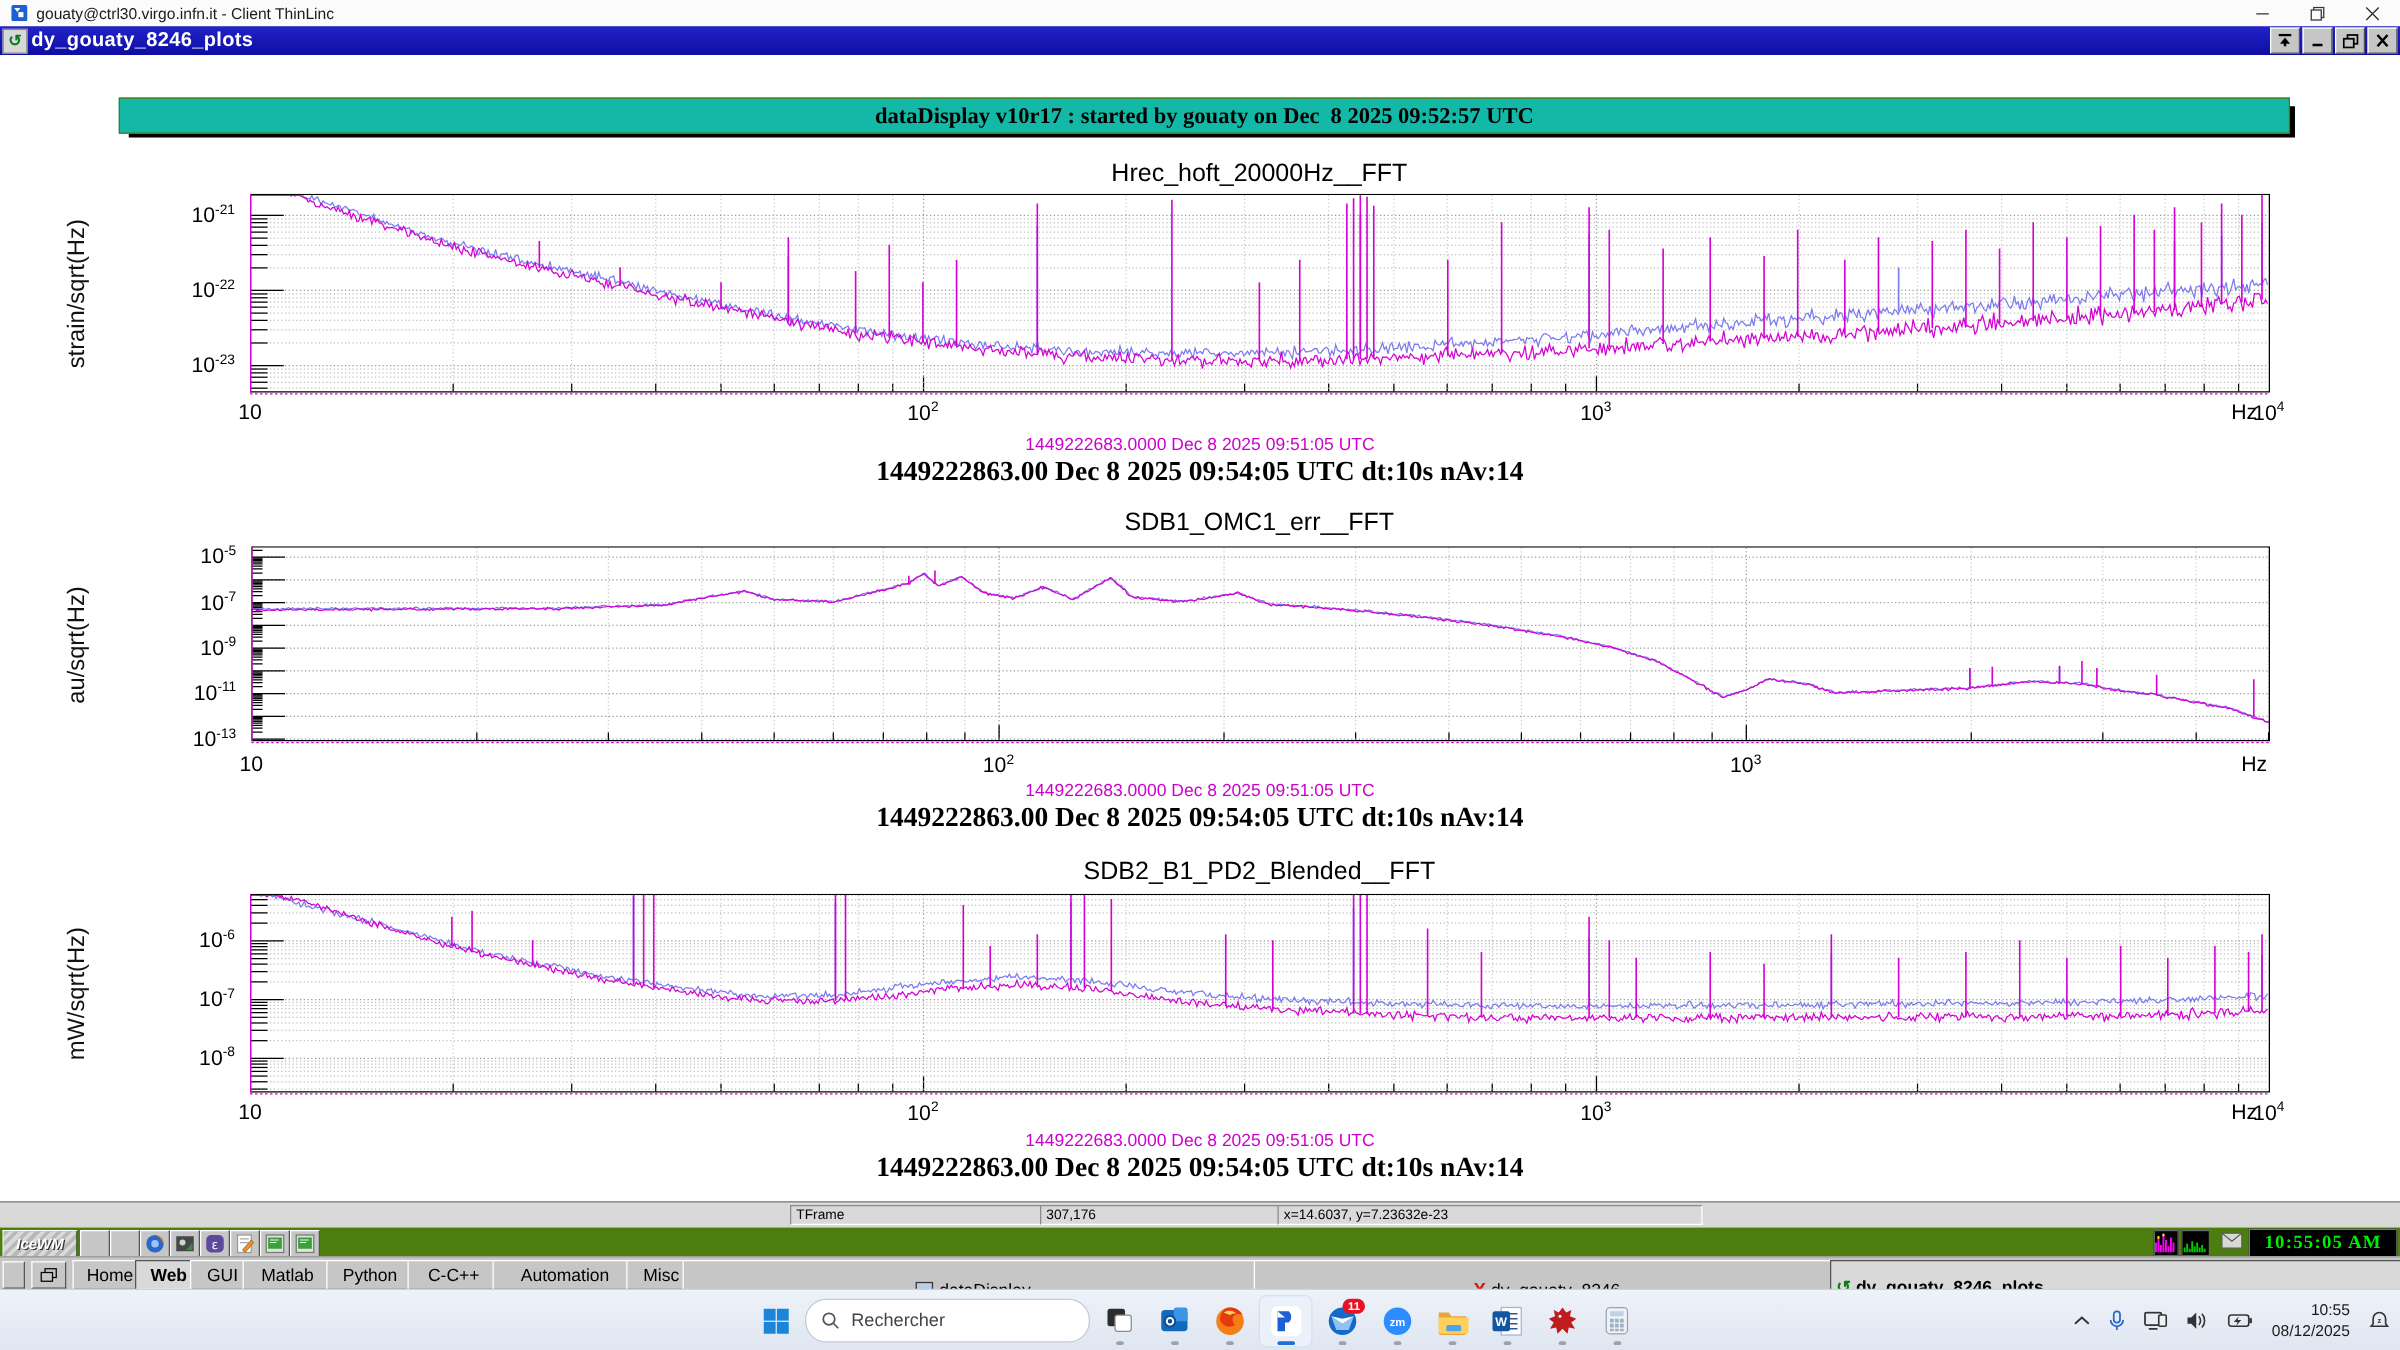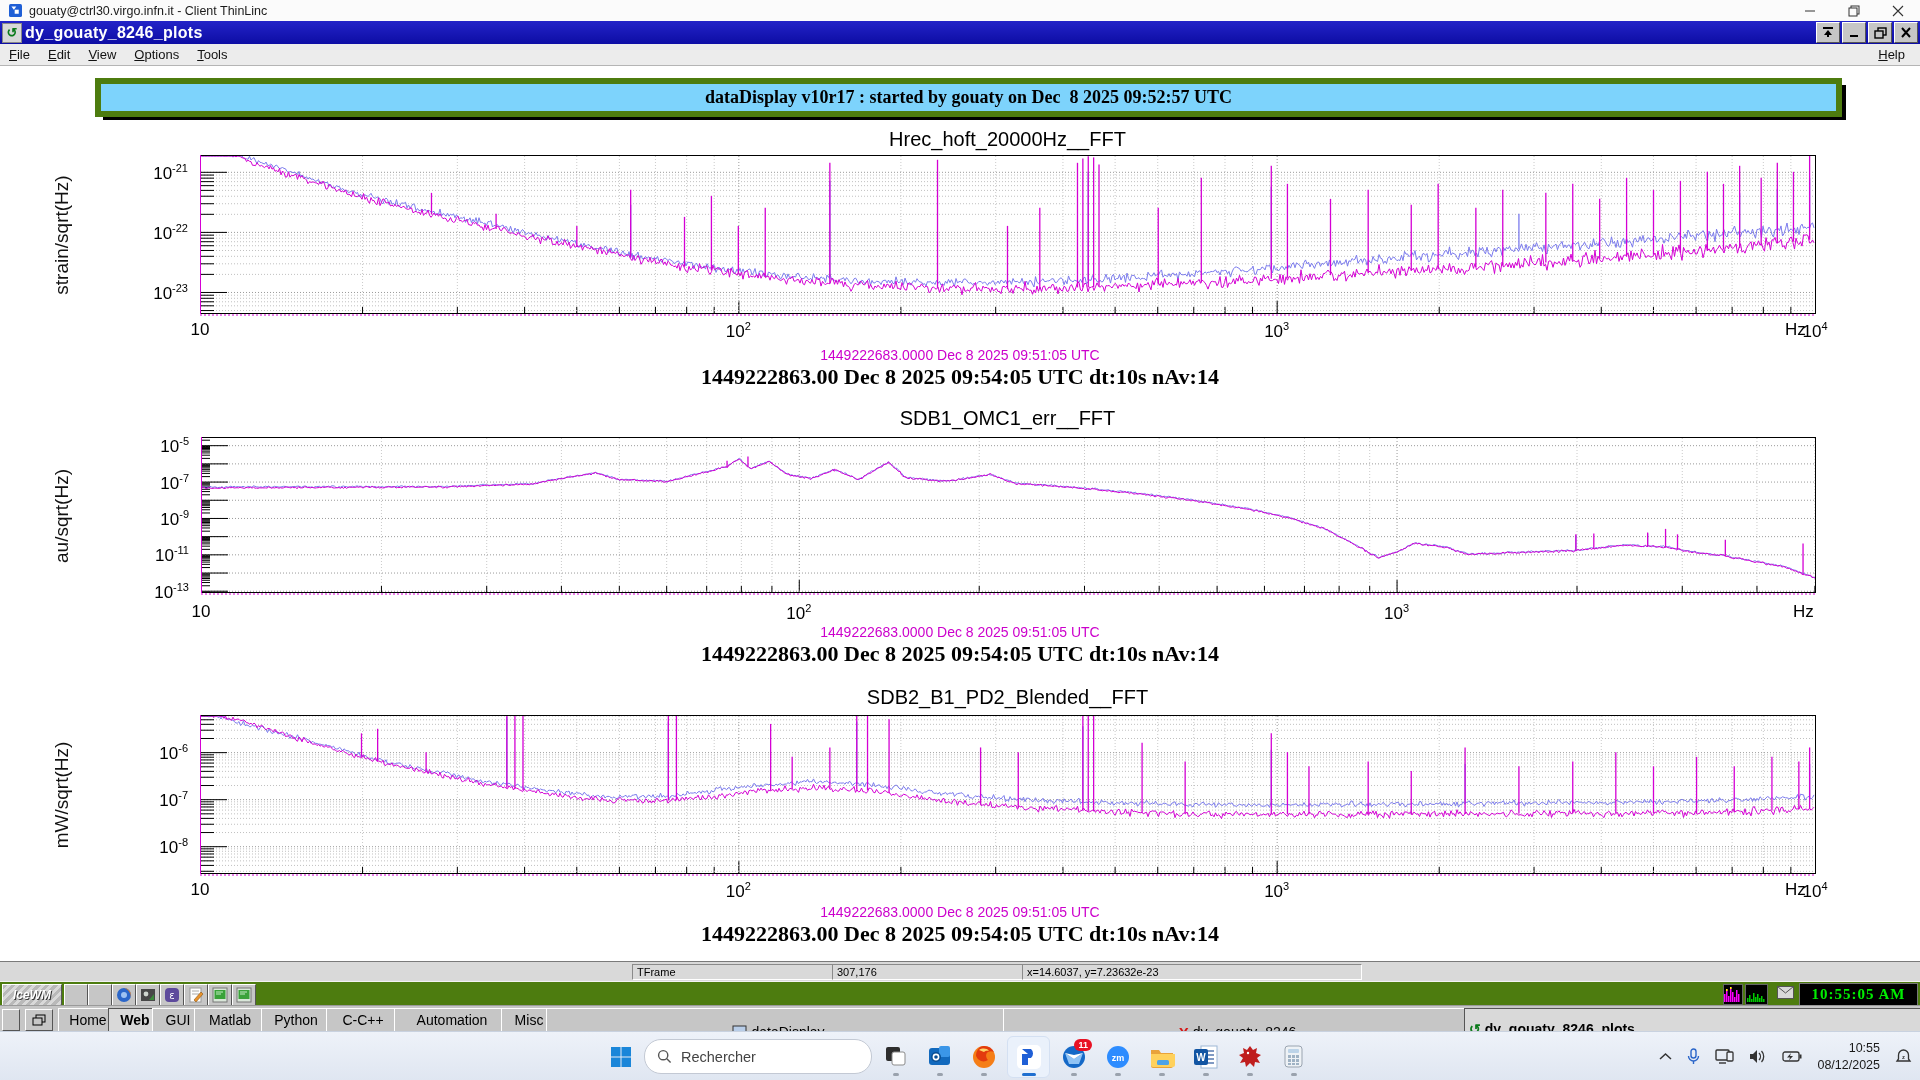--- a/index.html
+++ b/index.html
@@ -21,21 +21,21 @@
   .btn95{background:#c6c6c6;border-top:1px solid #fff;border-left:1px solid #fff;
          border-right:1px solid #555;border-bottom:1px solid #555;
          display:flex;align-items:center;justify-content:center;}
   #app-controls .btn95{width:22px;height:19px;}
   #menubar{left:0;top:44px;width:1920px;height:21px;background:#ececec;border-bottom:1px solid #b5b5b5;
            display:flex;align-items:center;font-size:13px;color:#111;}
   .menu-item{padding:2px 9px;display:inline-block;}
   .menu-item::first-letter{text-decoration:underline;}
   #menu-help{margin-left:auto;margin-right:6px;}
   
-  #header-box{left:95px;top:78px;width:1735px;height:27px;background:#7dd3fc;border:6px solid #4d7c0f;
+  #header-box{left:95px;top:78px;width:1735px;height:27px;background:#14b8a6;border:1px solid #4d7c0f;
               box-shadow:6px 5px 0 -2px #000;display:flex;align-items:center;justify-content:center;}
   #header-box span{font-family:"Liberation Serif",serif;font-weight:bold;font-size:18px;white-space:pre;}
   
   .plot-title{font-size:20px;color:#000000;text-align:center;width:1615px;left:200px;}
   .ylabel{transform:rotate(-90deg);transform-origin:center;font-size:19px;color:#111;white-space:nowrap;
           width:200px;text-align:center;}
   .tick-label{position:absolute;font-weight:normal;font-size:17px;color:#000;font-family:"Liberation Sans",sans-serif;}
   .tick-label sup{font-size:11px;}
   .time-magenta{left:0;width:1920px;text-align:center;color:#cc00cc;font-weight:normal;font-size:14px;}
   .time-bold{left:0;width:1920px;text-align:center;font-family:"Liberation Serif",serif;font-weight:bold;font-size:22px;color:#000;}
@@ -130,28 +130,20 @@
           </svg>
         </div>
       <div class="btn95">
           <svg width="12" height="11" viewBox="0 0 12 11">
             <path d="M2 1 L10 10 M10 1 L2 10" stroke="#000" stroke-width="2"></path>
           </svg>
         </div>
     </div>
   </div>
 
-  <div id="menubar" class="abs">
-    <span class="menu-item">File</span>
-    <span class="menu-item">Edit</span>
-    <span class="menu-item">View</span>
-    <span class="menu-item">Options</span>
-    <span class="menu-item">Tools</span>
-    <span class="menu-item" id="menu-help">Help</span>
-  </div>
 
   <div id="header-box" class="abs">
     <span>dataDisplay v10r17 : started by gouaty on Dec  8 2025 09:52:57 UTC</span>
   </div>
 
   <div class="abs plot-title" style="top:128px">Hrec_hoft_20000Hz__FFT</div>
   <div class="abs ylabel" style="left:-38px;top:224px">strain/sqrt(Hz)</div>
   <svg class="abs plot-svg" style="left:200px;top:155px" width="1618" height="161">
       <rect x="0.5" y="0.5" width="1615" height="158" fill="#fff"></rect>
       <line x1="162.55448099910993" y1="1" x2="162.55448099910993" y2="158" stroke="#cacaca" stroke-dasharray="1 2"></line>

